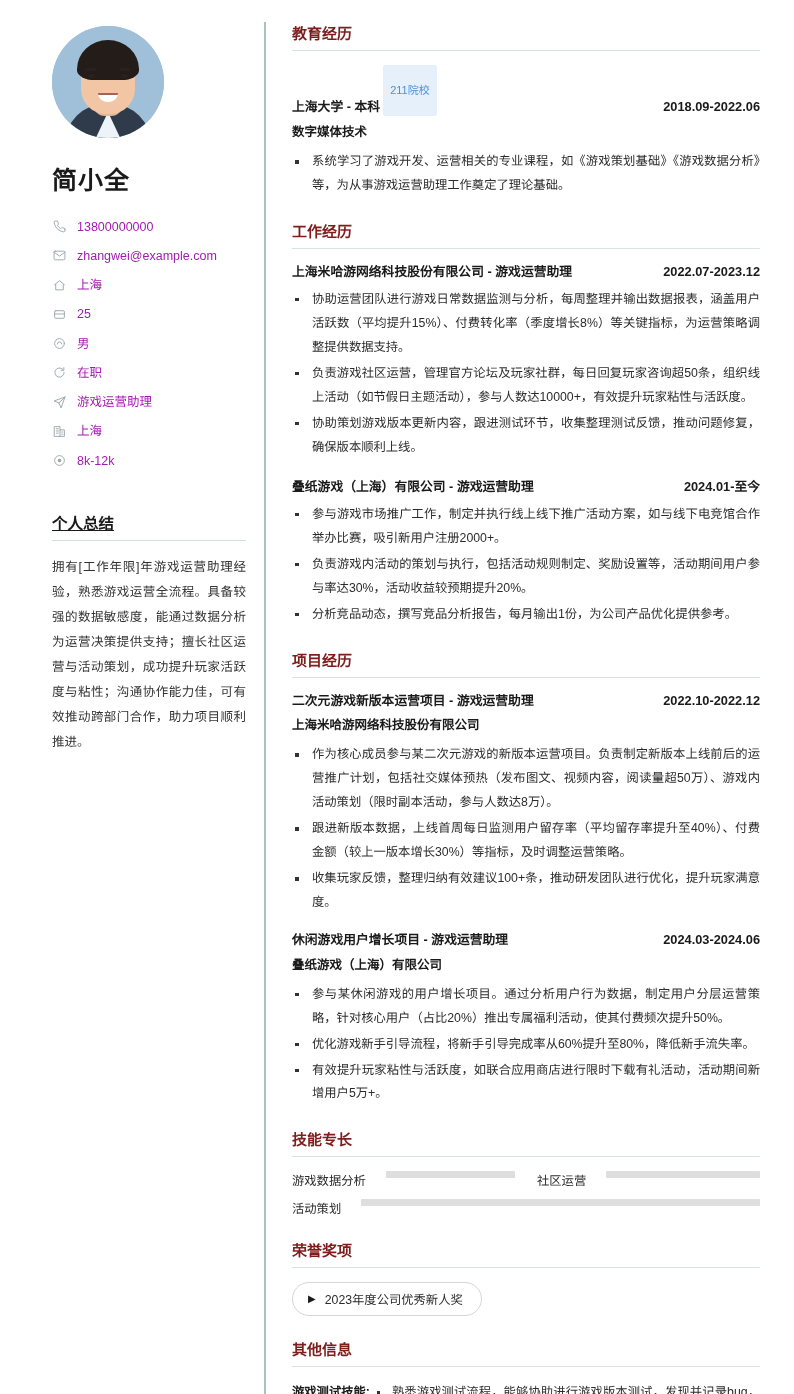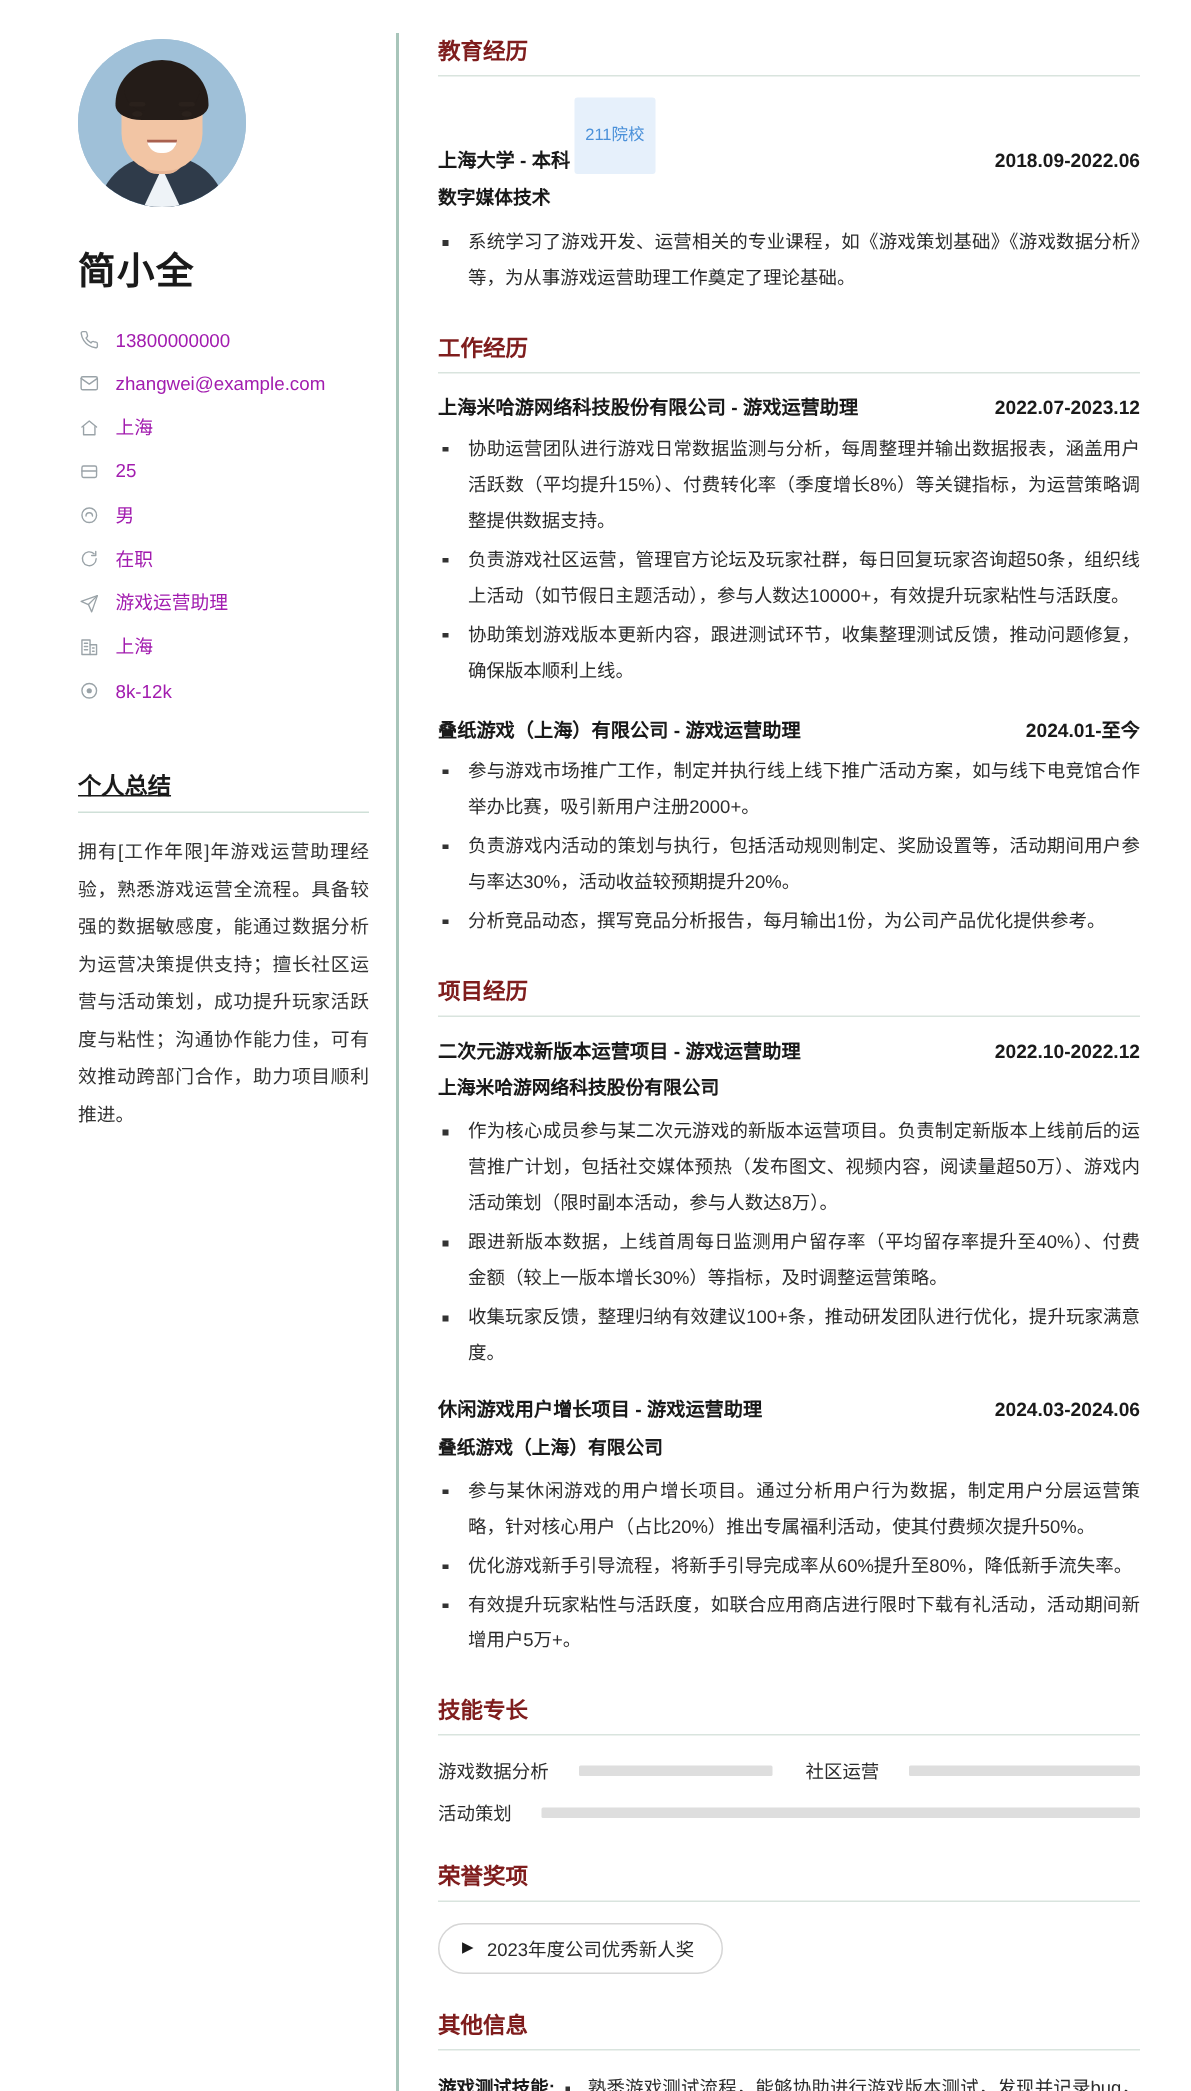--- a/index.html
+++ b/index.html
@@ -251,21 +251,20 @@
   }
 
   
   .skills-grid {
     display: flex;
     flex-wrap: wrap;
     gap: 10px 22px;
   }
   .skill-row {
     display: flex;
-    align-items: center;
     gap: 20px;
     flex: 1 1 calc(50% - 22px);
     min-width: 0;
   }
   .skill-name {
     font-size: 12.3px;
     color: #2c2c2c;
     white-space: nowrap;
   }
   .skill-track {

